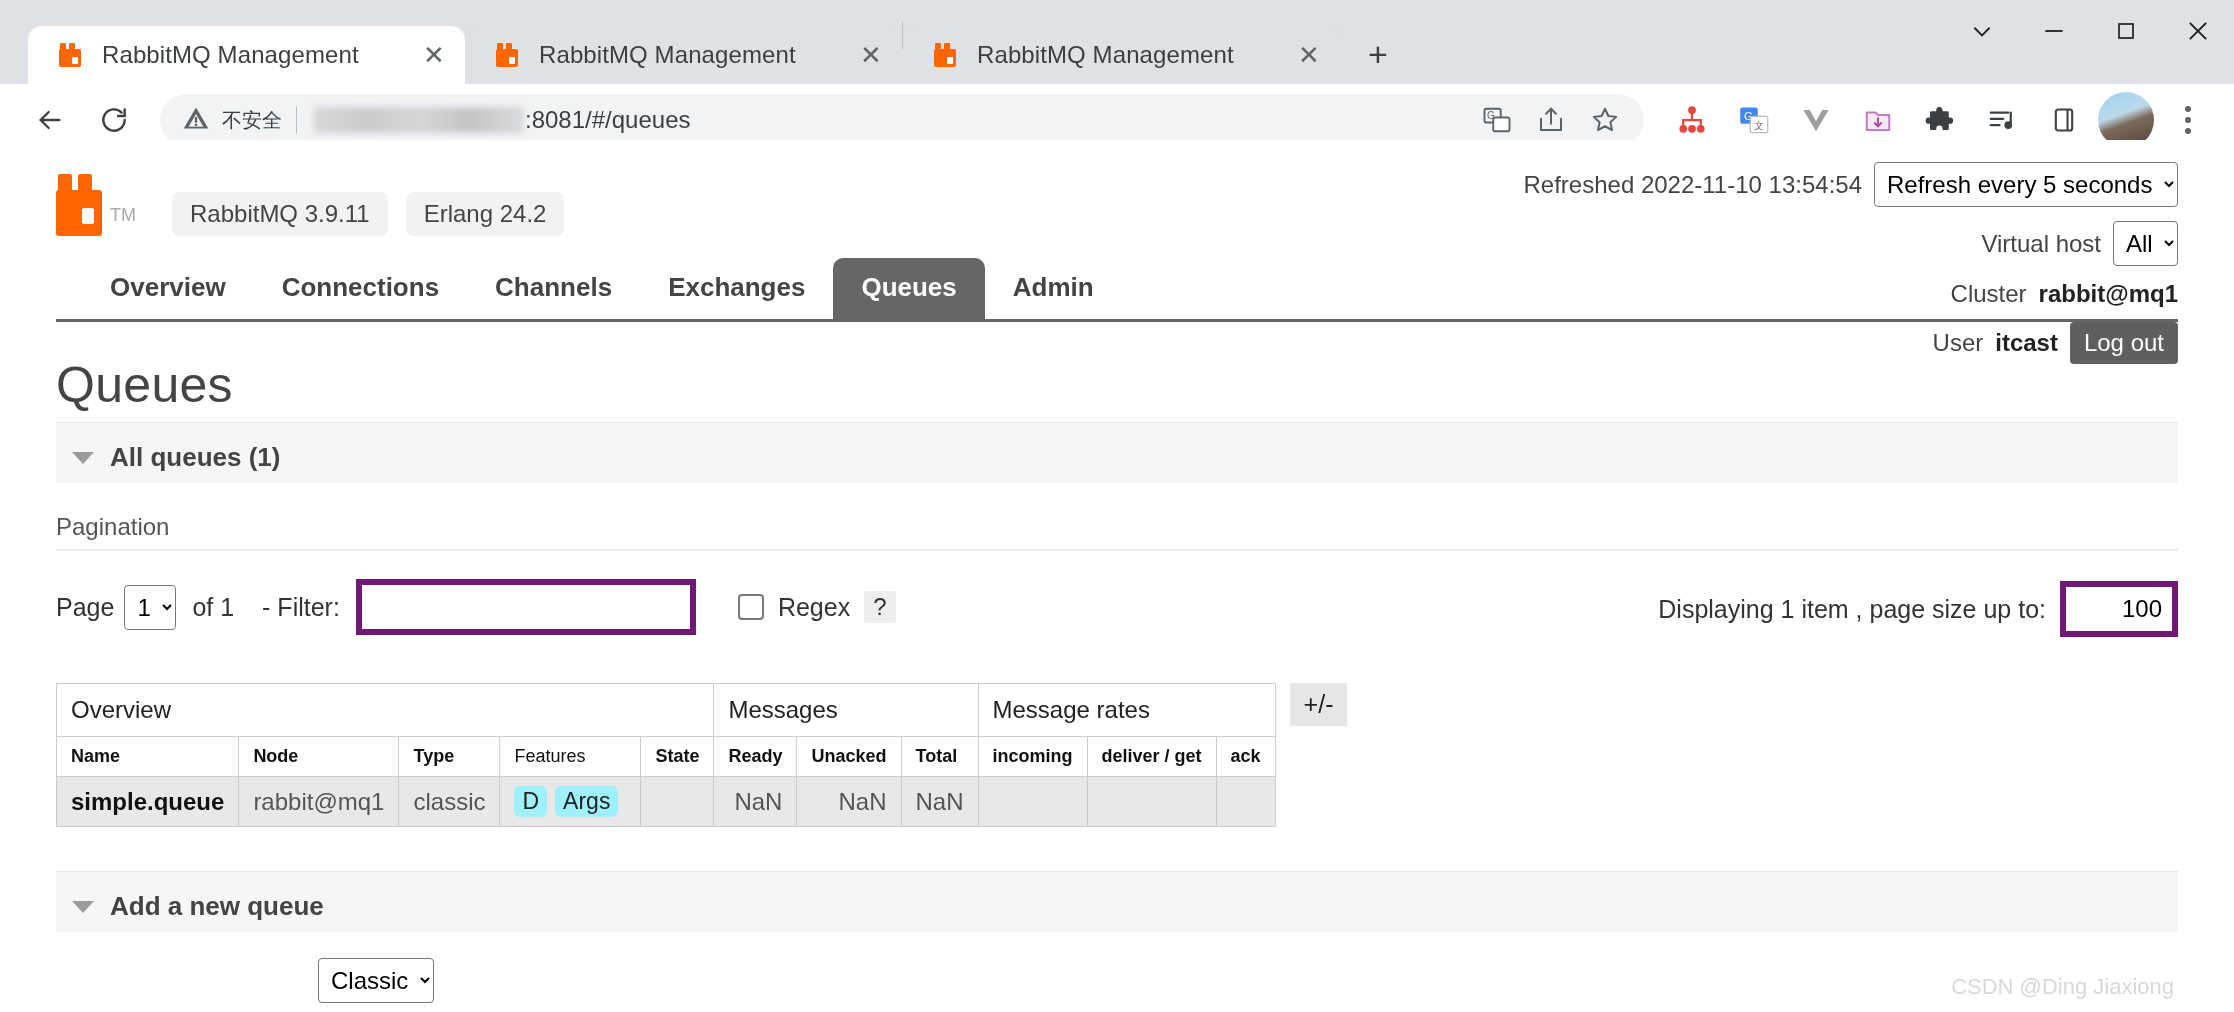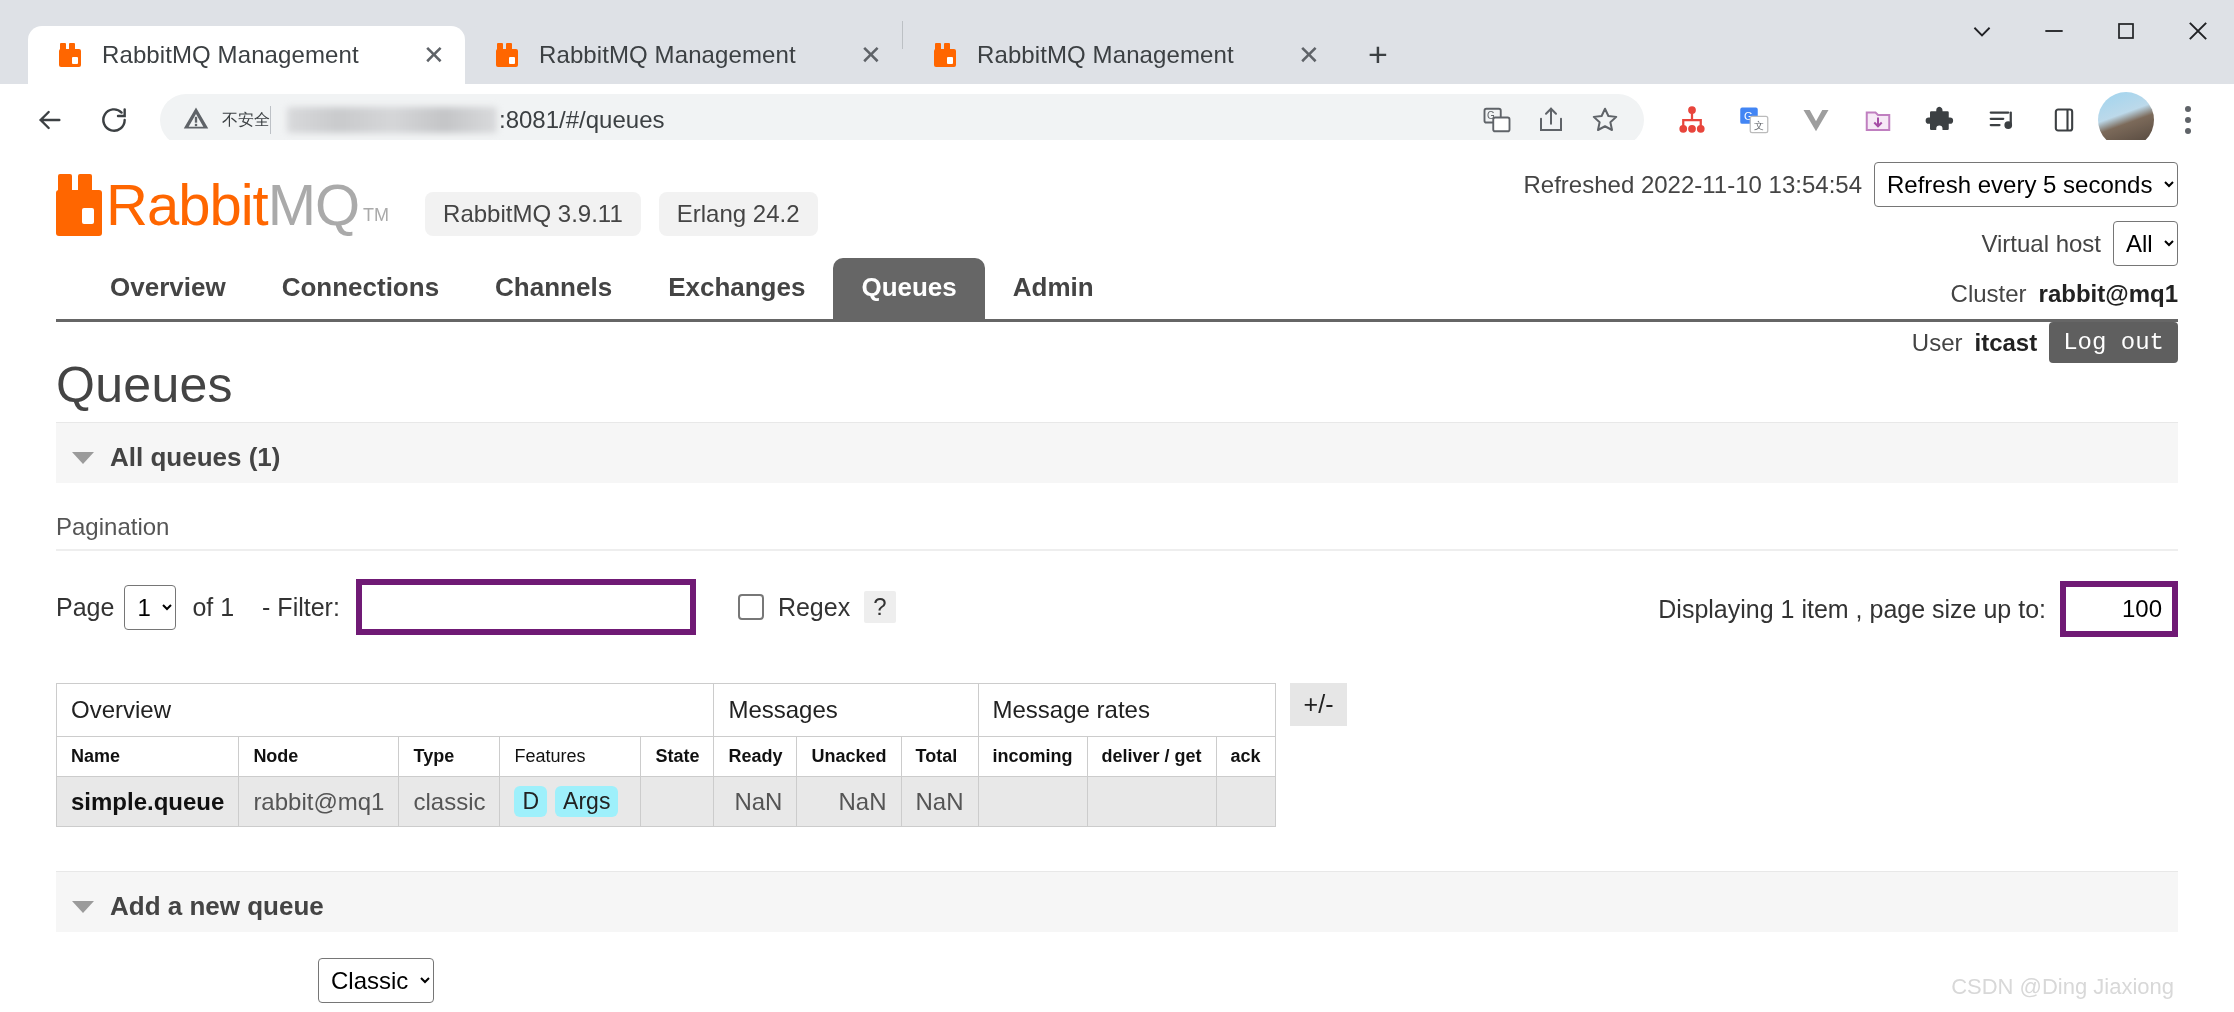--- a/index.html
+++ b/index.html
@@ -99,21 +99,21 @@
     height: 52px;
     background: #f1f3f4;
     border-radius: 26px;
     display: flex; align-items: center;
     padding: 0 14px 0 22px;
     margin: 0 14px 0 10px;
     min-width: 0;
   }
   .omnibox .warn-icon { margin-right: 12px; flex:none; color:#5f6368; }
   .omnibox .notsecure {
-    font-size: 16px; color: #3c4043; white-space: nowrap; 
+    font-size: 20px; color: #3c4043; white-space: nowrap; margin-right: 14px;
   }
   .omnibox .vsep { width:1px; height:28px; background:#bdc1c6; margin-right:16px; flex:none;}
   .omnibox .url-blur {
     width: 210px; height: 26px;
     background: linear-gradient(90deg,#d8d9db,#c9cacc,#d5d6d8,#c4c5c7,#d9dadc);
     filter: blur(3px);
     border-radius: 3px;
     flex: none;
   }
   .omnibox .url-text {
@@ -182,21 +182,21 @@
     padding: 7px 8px;
     border: 1px solid #767676;
     border-radius: 4px;
     background: #fff;
     color: #000;
   }
   .bold { font-weight: bold; color:#222; }
   .logout-btn {
     background: #5f5f5f; color: #fff;
     border: none; border-radius: 4px;
-    font-family: Liberation Mono, monospace;
+    font-family: Liberation Sans, sans-serif;
     font-size: 24px;
     padding: 7px 14px;
     margin-left: 12px;
   }
 
   .nav {
     margin-top: 22px;
     display: flex;
     align-items: flex-end;
     border-bottom: 3px solid #666;
@@ -520,23 +520,20 @@
   <div class="page">
     <div class="page-inner">
 
       <div class="rmq-head">
         <div class="logo-wrap">
           <span class="logo-mark">
             <span class="b1"></span>
               <span class="b2"></span>
               <span class="b3"></span>
               <span class="dot"></span>
-          </span>
-          <span class="logo-text">
-            <span class="rabbit">Rabbit</span><span class="mq">MQ</span>
           </span>
           <span class="logo-tm">TM</span>
         </div>
 
         <div class="versions">
           <span class="version-badge">RabbitMQ 3.9.11</span>
           <span class="version-badge">Erlang 24.2</span>
         </div>
 
         <div class="head-right">

